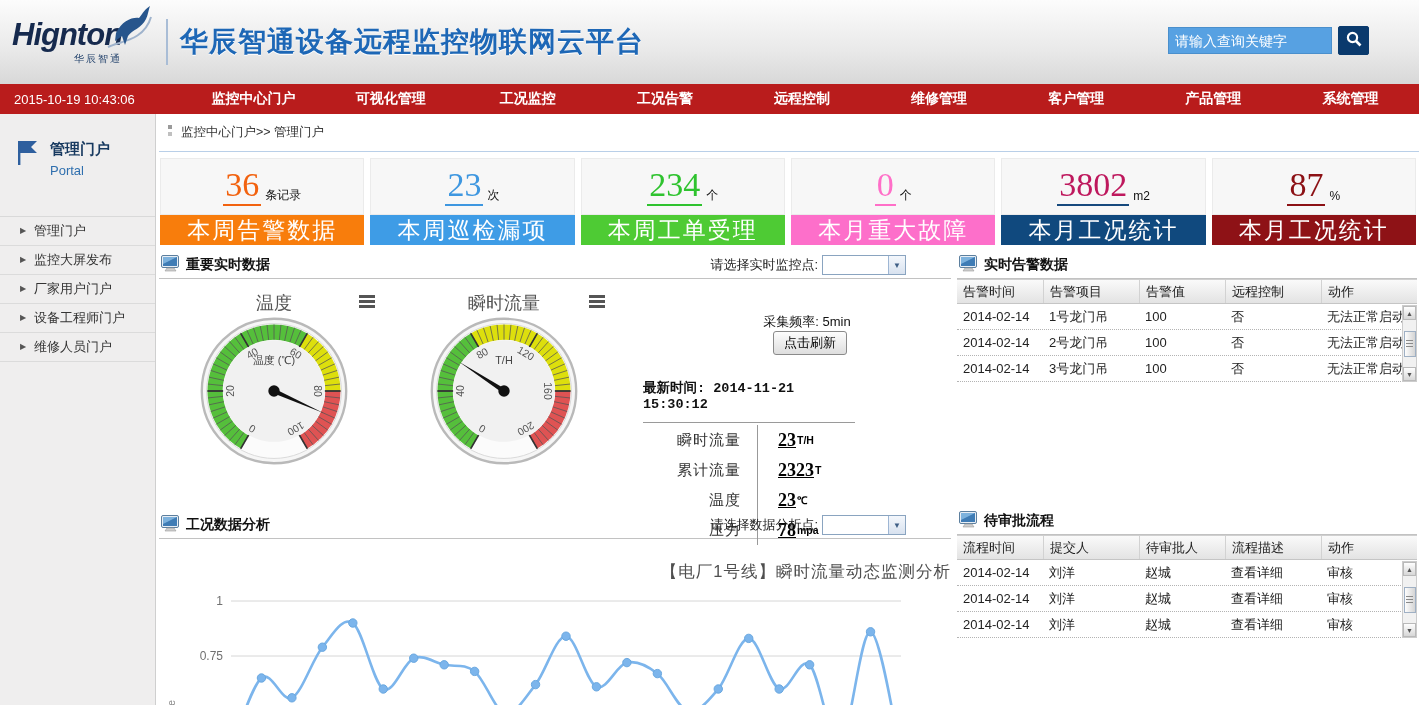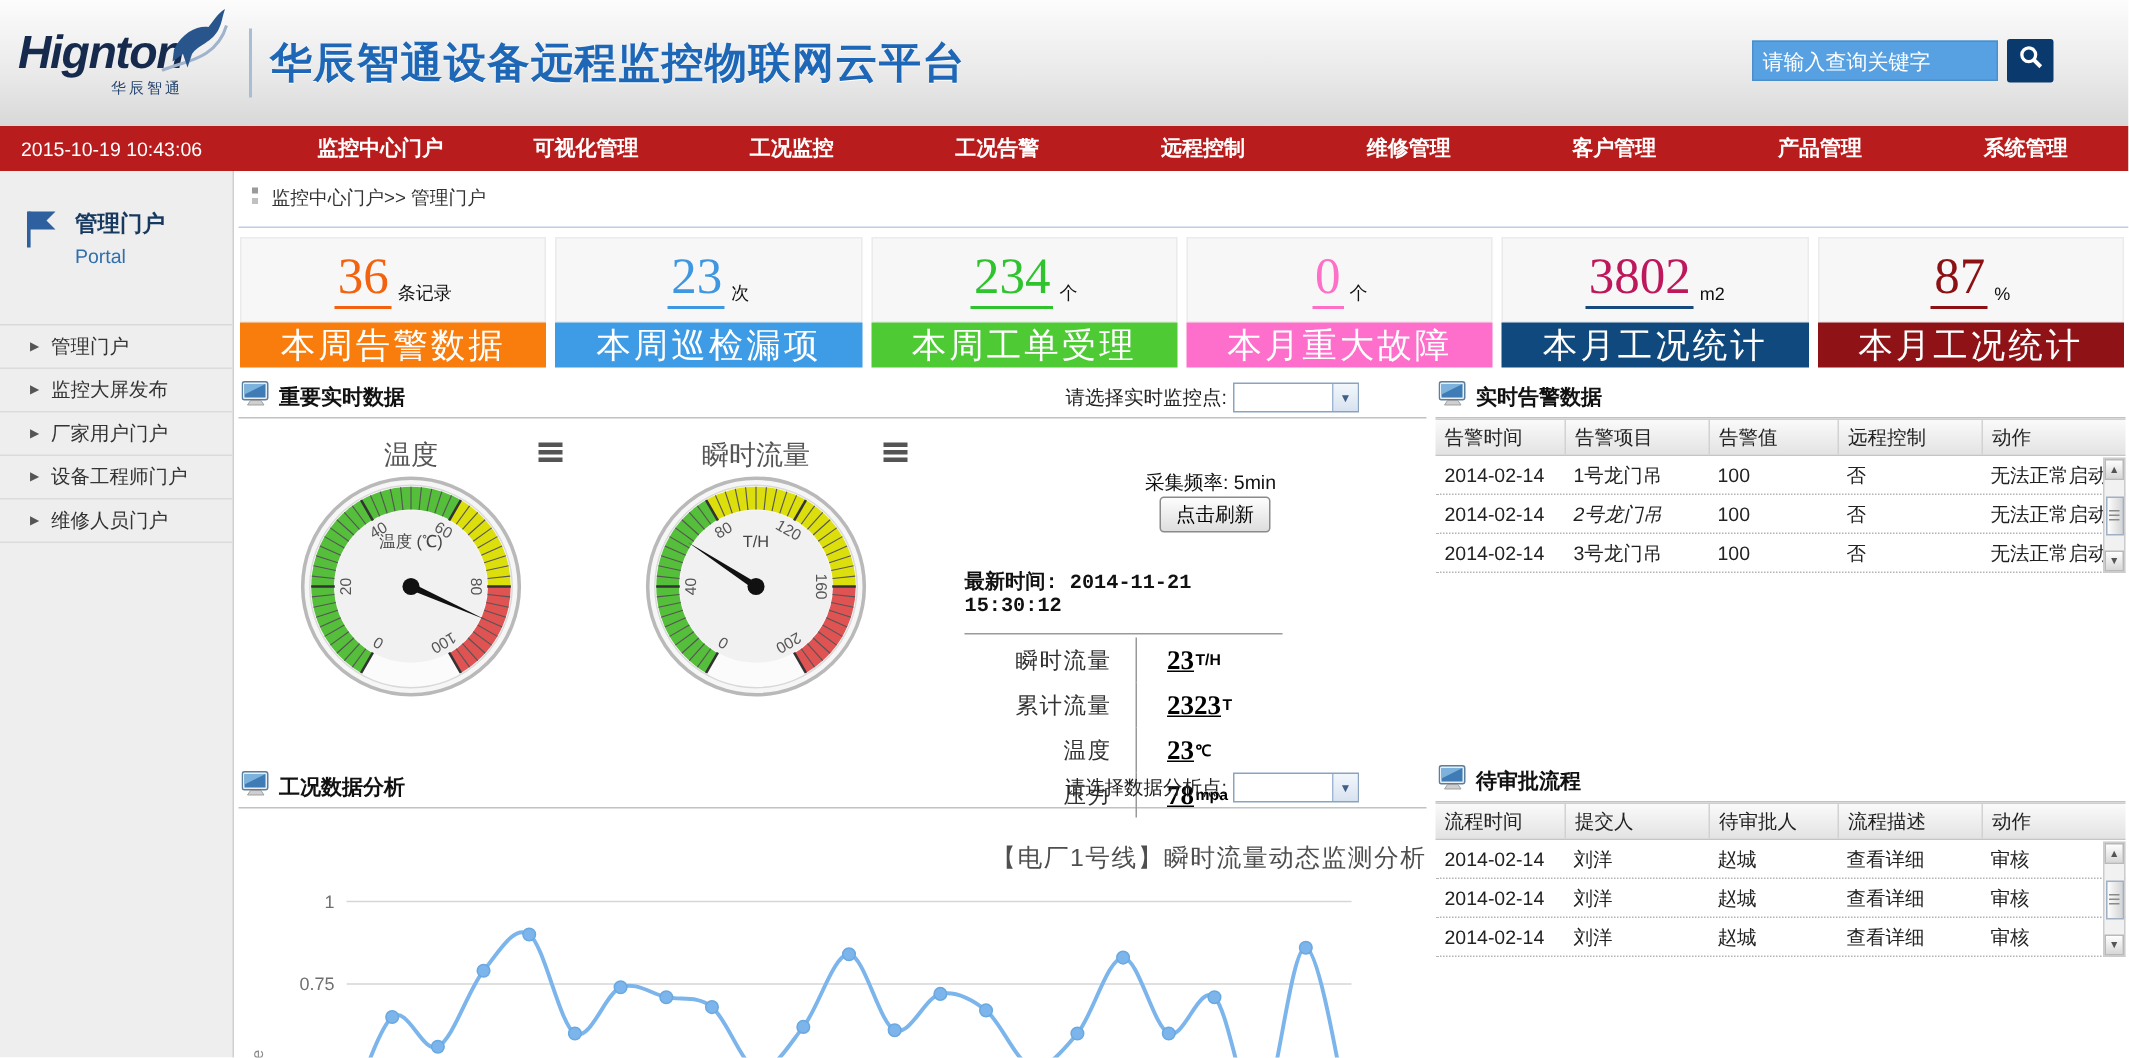--- a/index.html
+++ b/index.html
@@ -554,21 +554,21 @@
               </div>
               <div class="trow">
                 <div class="td" style="width: 86px;">2014-02-14</div>
                 <div class="td" style="width: 96px;">1号龙门吊</div>
                 <div class="td" style="width: 86px;">100</div>
                 <div class="td" style="width: 96px;">否</div>
                 <div class="td" style="flex: 1 1 0%;">无法正常启动</div>
               </div>
               <div class="trow">
                 <div class="td" style="width: 86px;">2014-02-14</div>
-                <div class="td" style="width: 96px; font-style: italic;">2号龙门吊</div>
+                <div class="td" style="width: 96px;">2号龙门吊</div>
                 <div class="td" style="width: 86px;">100</div>
                 <div class="td" style="width: 96px;">否</div>
                 <div class="td" style="flex: 1 1 0%;">无法正常启动</div>
               </div>
               <div class="trow">
                 <div class="td" style="width: 86px;">2014-02-14</div>
                 <div class="td" style="width: 96px;">3号龙门吊</div>
                 <div class="td" style="width: 86px;">100</div>
                 <div class="td" style="width: 96px;">否</div>
                 <div class="td" style="flex: 1 1 0%;">无法正常启动</div>

